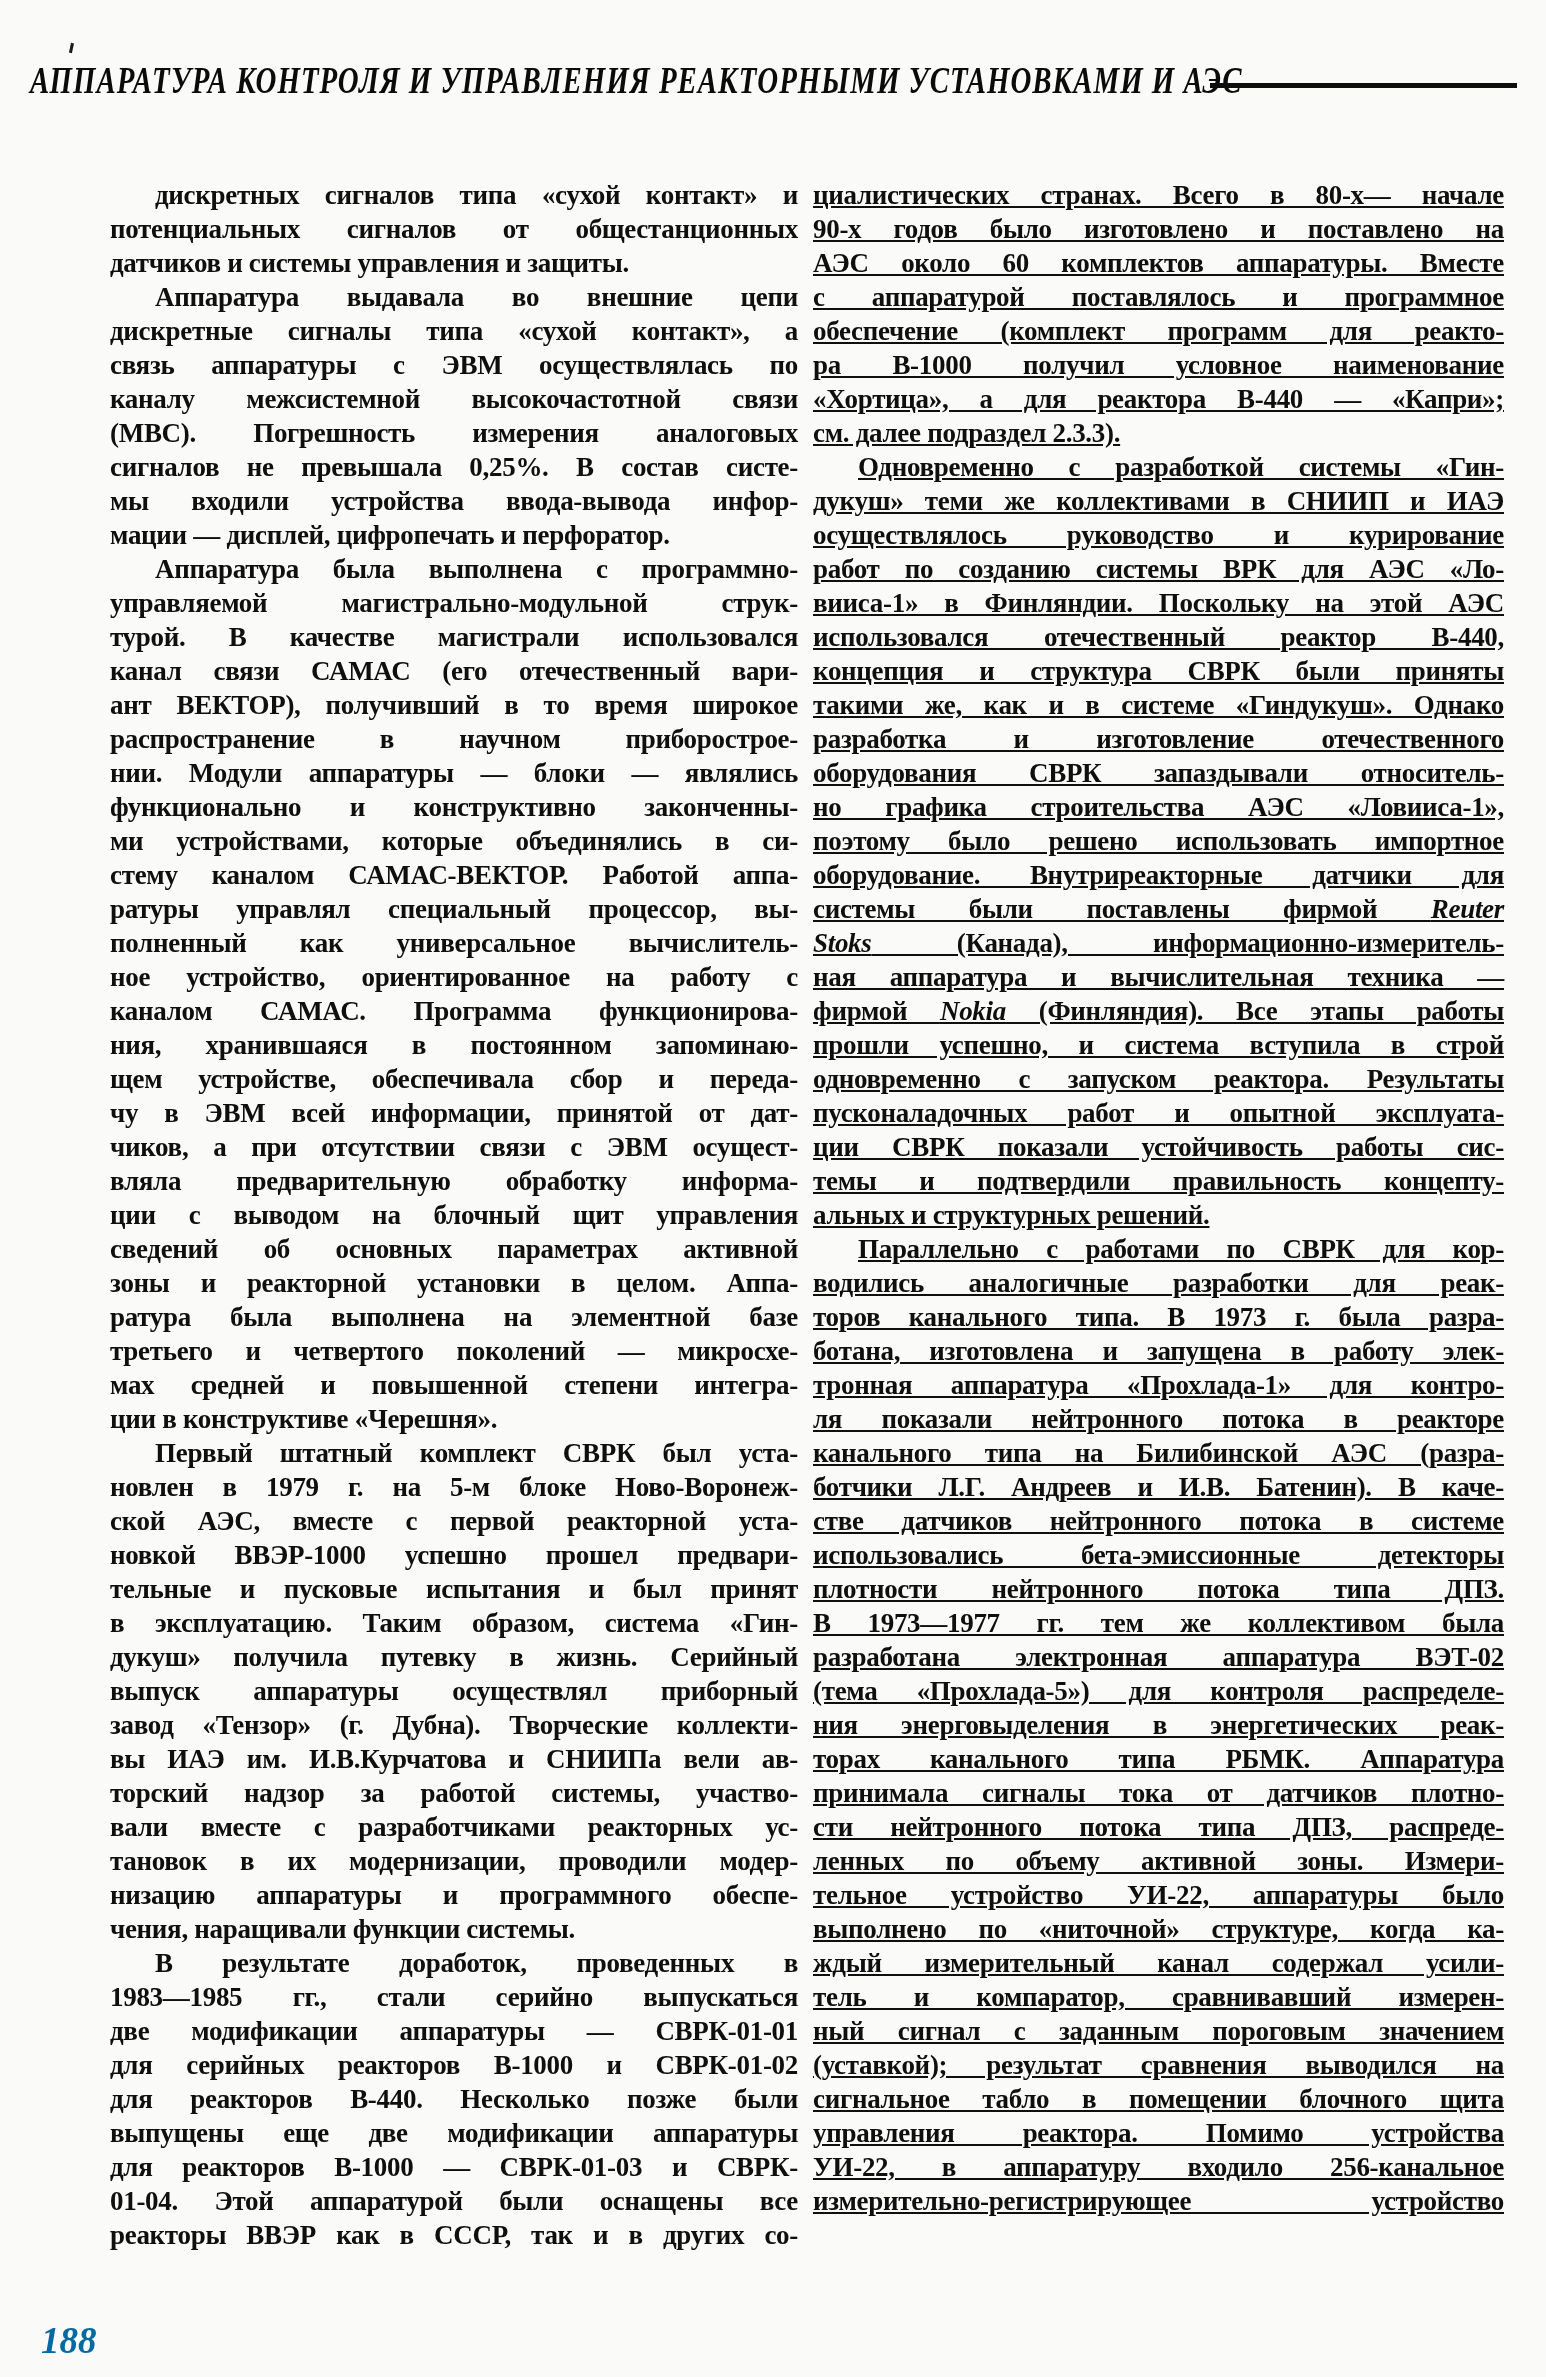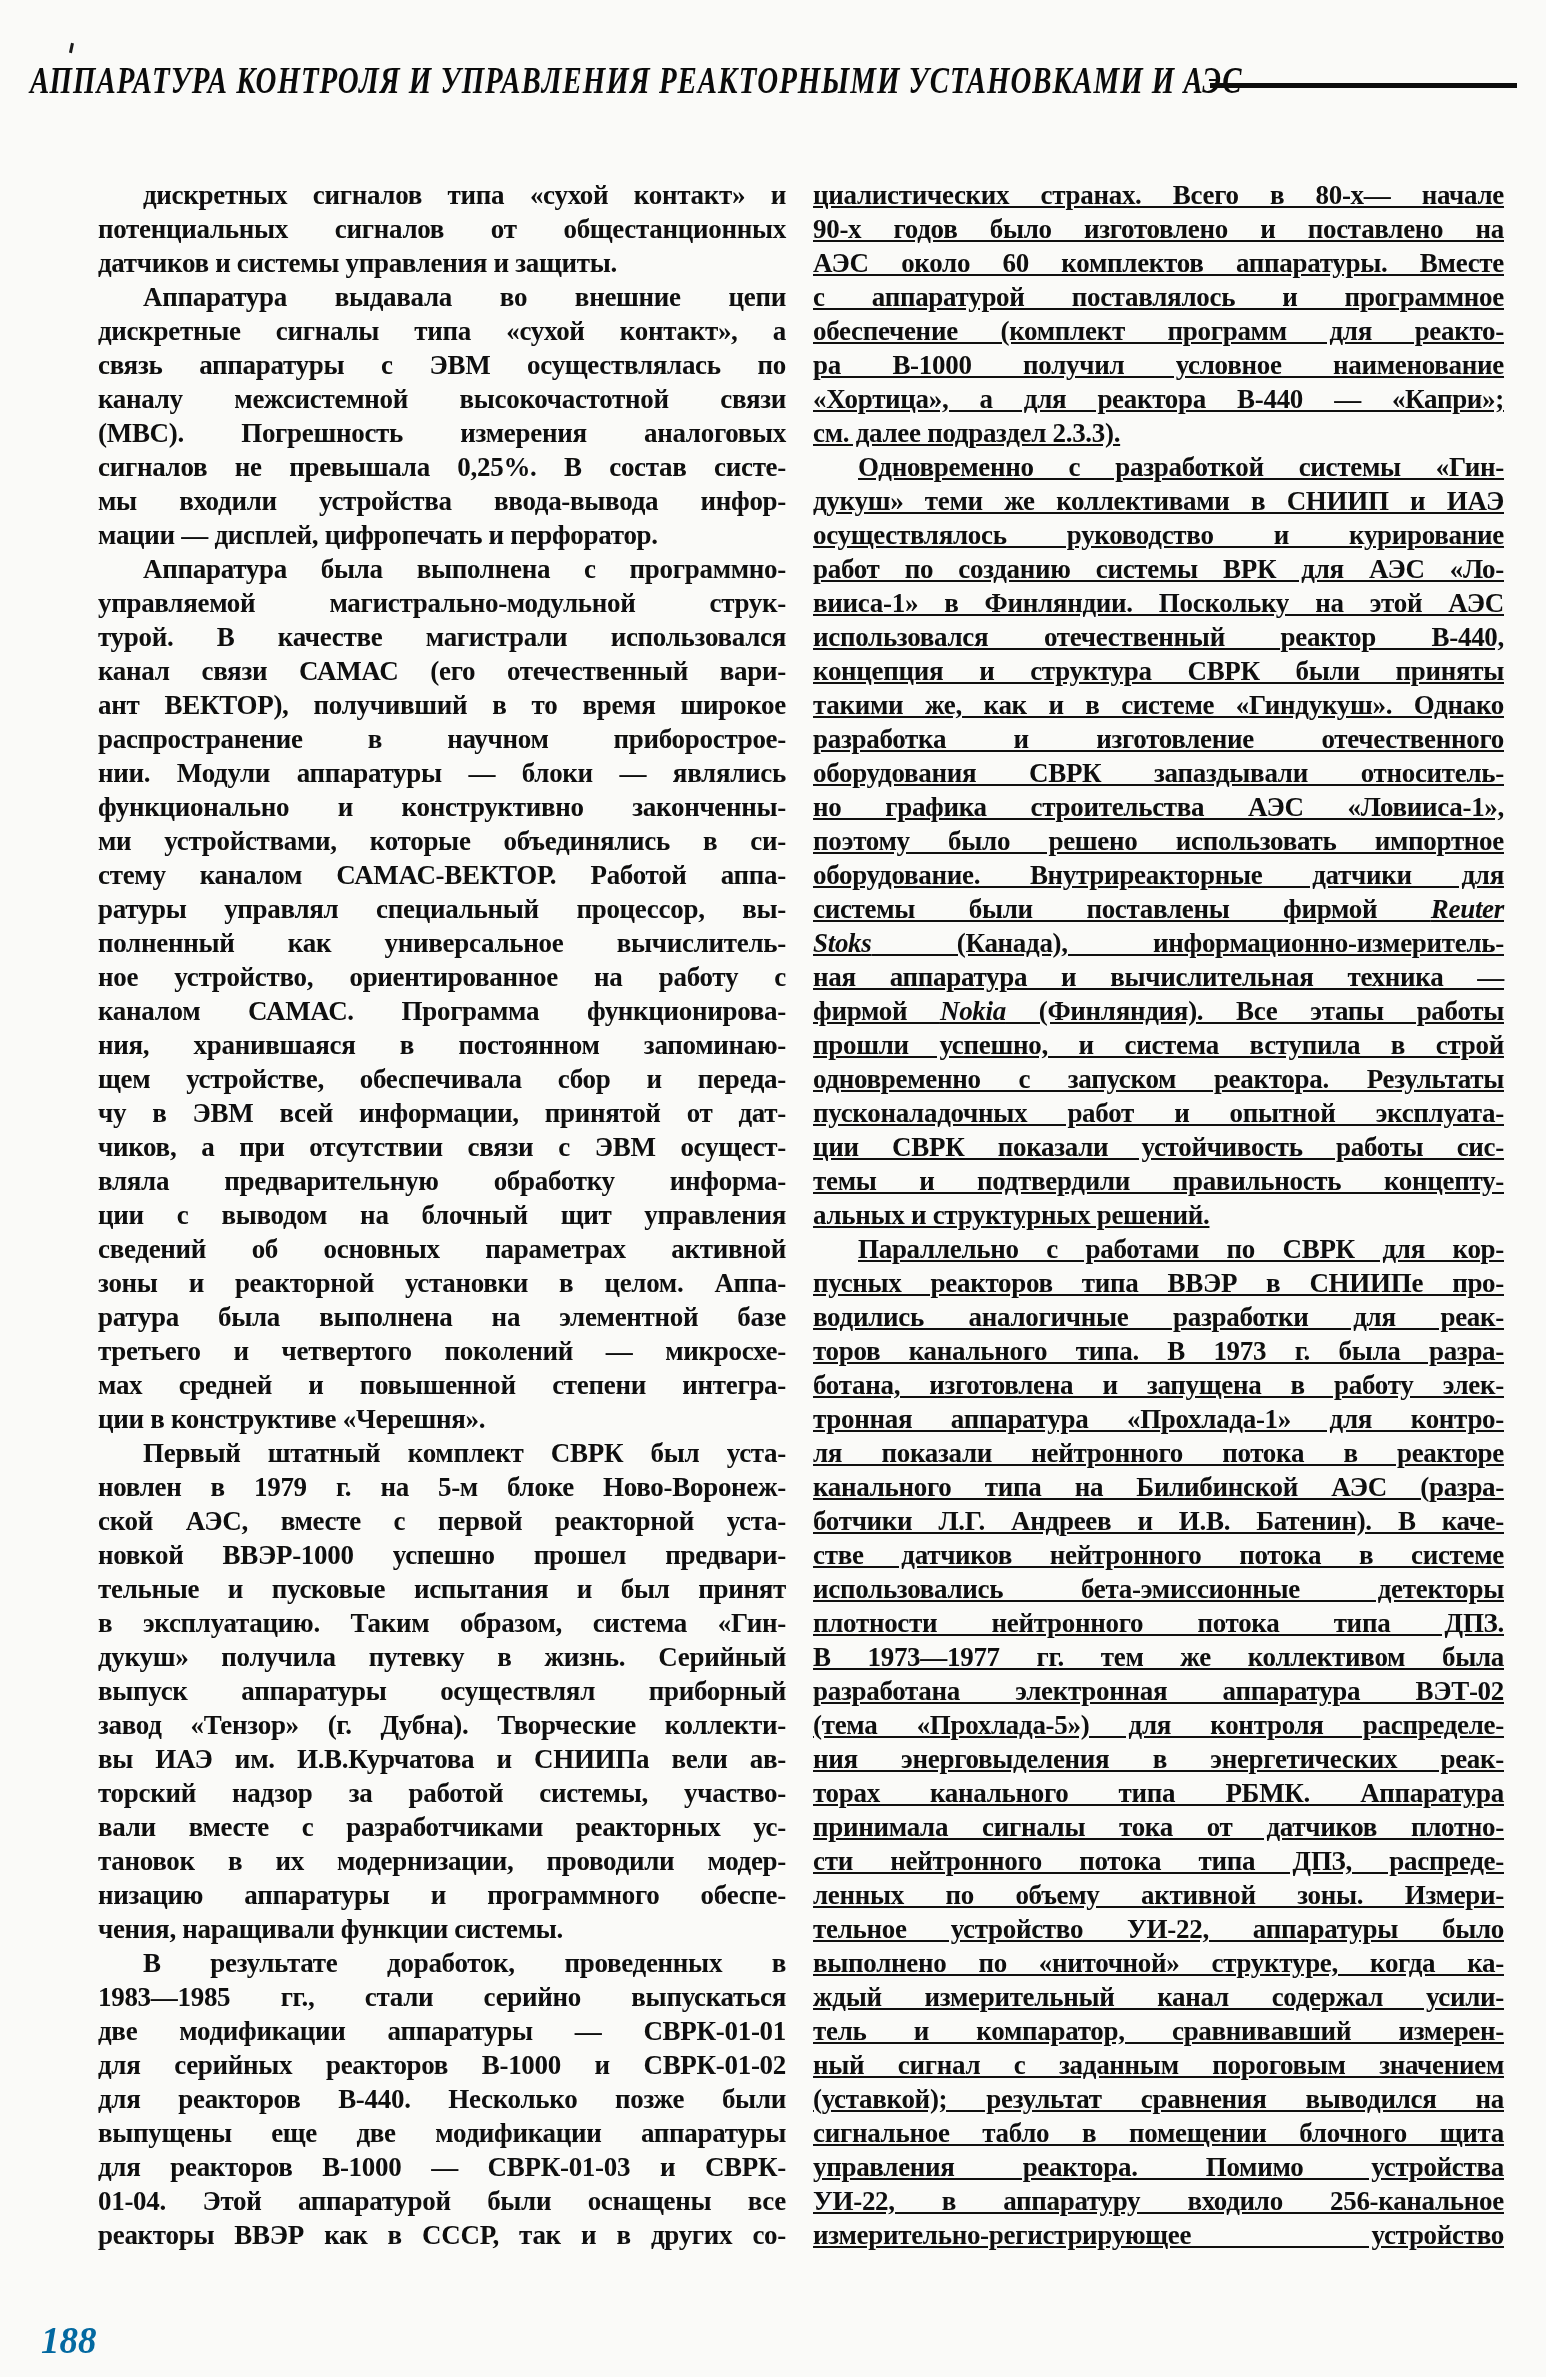--- a/index.html
+++ b/index.html
@@ -48,21 +48,21 @@
     background: #1a1a1a;
     transform: rotate(12deg);
   }
   .column {
     position: absolute;
     top: 178px;
     font-size: 27px;
     font-weight: 700;
     letter-spacing: -0.3px;
   }
-  .column.left  { left: 98px;  width: 688px; }
+  .column.left  { left: 110px;  width: 688px; }
   .column.right { left: 813px; width: 691px; text-decoration: underline; }
   .para { margin: 0; padding: 0; }
   .line {
     height: 34px;
     line-height: 34px;
     text-align: justify;
     text-align-last: justify;
     white-space: normal;
     overflow: visible;
   }
@@ -195,21 +195,20 @@
       <div class="line">фирмой <i>Nokia</i> (Финляндия). Все этапы работы</div>
       <div class="line">прошли успешно, и система вступила в строй</div>
       <div class="line">одновременно с запуском реактора. Результаты</div>
       <div class="line">пусконаладочных работ и опытной эксплуата-</div>
       <div class="line">ции СВРК показали устойчивость работы сис-</div>
       <div class="line">темы и подтвердили правильность концепту-</div>
       <div class="line para-end">альных и структурных решений.</div>
     </div>
     <div class="para">
       <div class="line first">Параллельно с работами по СВРК для кор-</div>
-      <div class="line">пусных реакторов типа ВВЭР в СНИИПе про-</div>
       <div class="line">водились аналогичные разработки для реак-</div>
       <div class="line">торов канального типа. В 1973 г. была разра-</div>
       <div class="line">ботана, изготовлена и запущена в работу элек-</div>
       <div class="line">тронная аппаратура «Прохлада-1» для контро-</div>
       <div class="line">ля показали нейтронного потока в реакторе</div>
       <div class="line">канального типа на Билибинской АЭС (разра-</div>
       <div class="line">ботчики Л.Г. Андреев и И.В. Батенин). В каче-</div>
       <div class="line">стве датчиков нейтронного потока в системе</div>
       <div class="line">использовались бета-эмиссионные детекторы</div>
       <div class="line">плотности нейтронного потока типа ДПЗ.</div>

